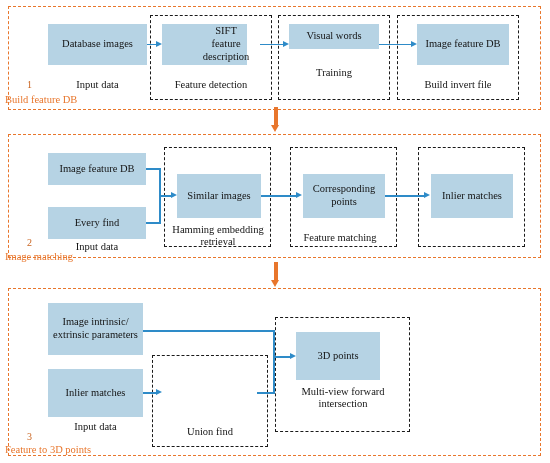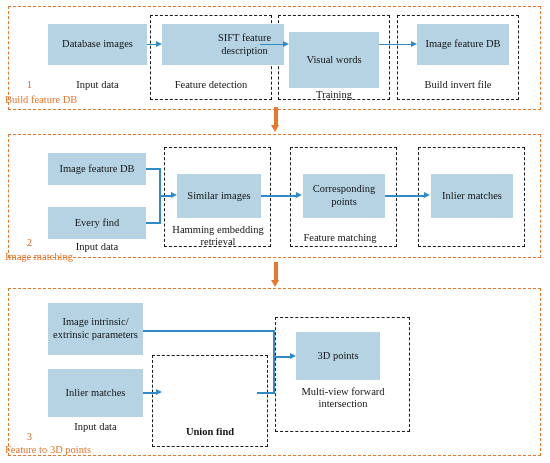--- a/index.html
+++ b/index.html
@@ -132,27 +132,27 @@
   <div class="stage" id="stage-1"></div>
 
   <div class="stage-num" style="left:27px; top:80px;">1</div>
   <div class="stage-caption" style="left:5px; top:95px;">Build feature DB</div>
 
   <div class="group" style="left:150px; top:15px; width:122px; height:85px;"></div>
   <div class="group" style="left:278px; top:15px; width:112px; height:85px;"></div>
   <div class="group" style="left:397px; top:15px; width:122px; height:85px;"></div>
 
   <div class="node" style="left:48px; top:24px; width:99px; height:41px;">Database images</div>
-  <div class="node" style="left:162px; top:24px; width:122px; height:41px;padding-left:45px;">SIFT feature description</div>
-  <div class="node" style="left:289px; top:32px; width:90px; height:56px;">Visual words</div>
+  <div class="node" style="left:162px; top:24px; width:85px; height:41px;padding-left:45px;">SIFT feature description</div>
+  <div class="node" style="left:289px; top:24px; width:90px; height:25px;">Visual words</div>
   <div class="node" style="left:417px; top:24px; width:92px; height:41px;">Image feature DB</div>
 
   <div class="caption" style="left:48px; top:79px; width:99px;">Input data</div>
   <div class="caption" style="left:150px; top:79px; width:122px;">Feature detection</div>
-  <div class="caption" style="left:278px; top:89px; width:112px;">Training</div>
+  <div class="caption" style="left:278px; top:67px; width:112px;">Training</div>
   <div class="caption" style="left:397px; top:79px; width:122px;">Build invert file</div>
 
   <div class="hline" style="left:147px; top:43.5px; width:9px;"></div>
   <div class="arrowhead" style="left:156px; top:40.5px;"></div>
 
   <div class="hline" style="left:260px; top:43.5px; width:23px;"></div>
   <div class="arrowhead" style="left:283px; top:40.5px;"></div>
 
   <div class="hline" style="left:379px; top:43.5px; width:32px;"></div>
   <div class="arrowhead" style="left:411px; top:40.5px;"></div>
@@ -204,21 +204,21 @@
   <div class="stage-caption" style="left:5px; top:445px;">Feature to 3D points</div>
 
   <div class="group" style="left:152px; top:355px; width:116px; height:92px;"></div>
   <div class="group" style="left:275px; top:317px; width:135px; height:115px;"></div>
 
   <div class="node" style="left:48px; top:303px; width:95px; height:52px;">Image intrinsic/ extrinsic parameters</div>
   <div class="node" style="left:48px; top:369px; width:95px; height:48px;">Inlier matches</div>
   <div class="node" style="left:296px; top:332px; width:84px; height:48px;">3D points</div>
 
   <div class="caption" style="left:48px; top:421px; width:95px;">Input data</div>
-  <div class="caption" style="left:152px; top:426px; width:116px;font-weight:bold;">Union find</div>
+  <div class="caption" style="left:152px; top:426px; width:116px;">Union find</div>
   <div class="caption wrap" style="left:280px; top:386px; width:126px;">Multi-view  forward intersection</div>
 
   <div class="hline" style="left:143px; top:392px; width:13px;"></div>
   <div class="arrowhead" style="left:156px; top:389px;"></div>
 
   <div class="hline" style="left:143px; top:330px; width:132px;"></div>
   <div class="vline" style="left:273.4px; top:330px; height:62px;"></div>
 
   <div class="hline" style="left:257px; top:392px; width:18px;"></div>
 

